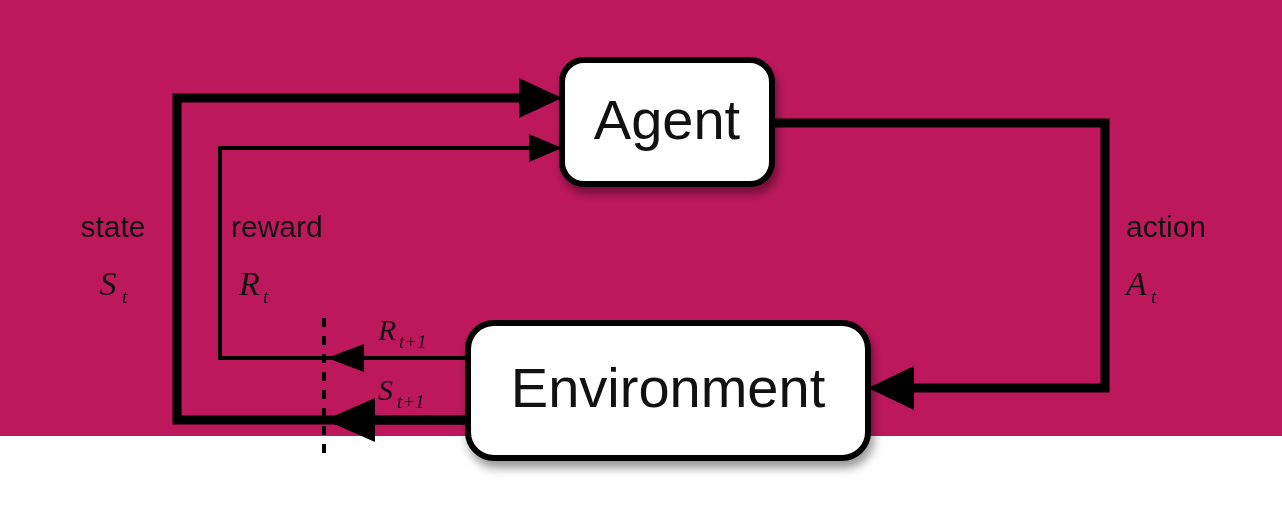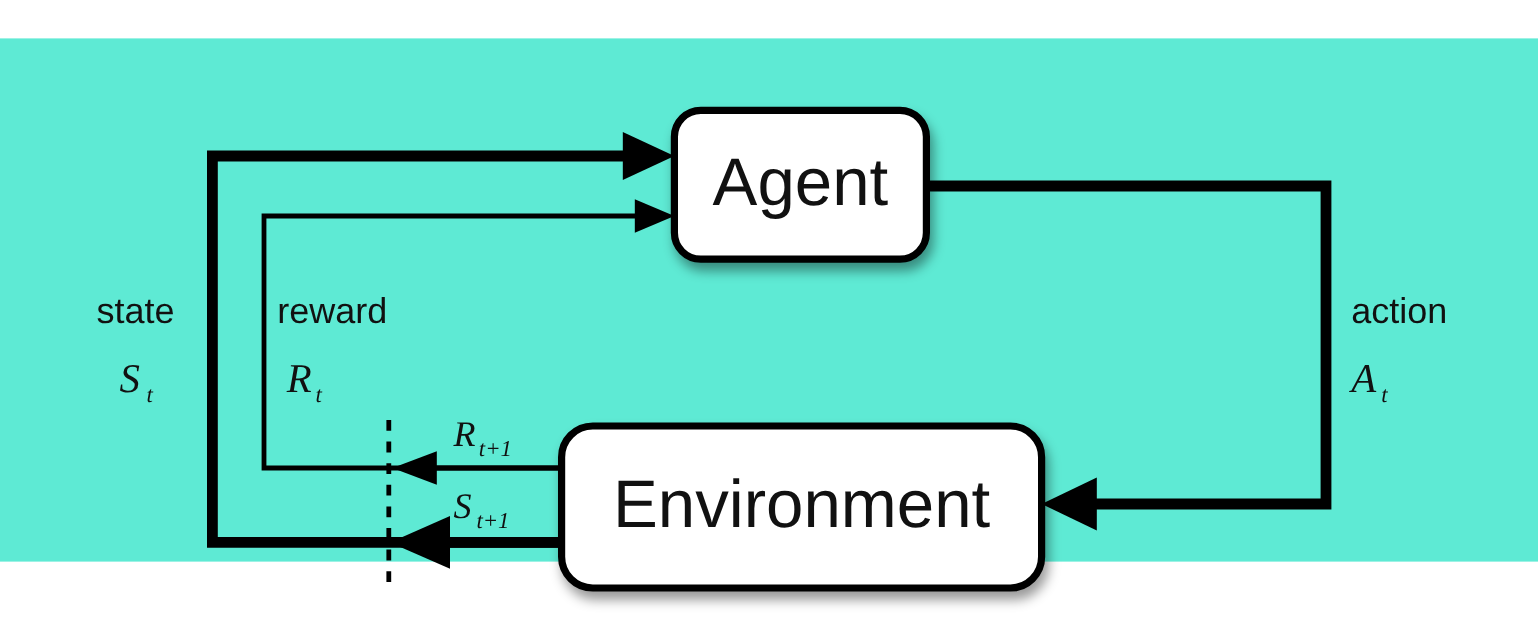--- a/index.html
+++ b/index.html
@@ -10,22 +10,21 @@
   body {
     width: 1282px;
     height: 526px;
     font-family: "Liberation Sans", sans-serif;
     overflow: hidden;
   }
   #diagram-root {
     position: relative;
     width: 1282px;
     height: 436px;
-    background: #5eead4;
-    margin-top: 32px;
+    background: #be185d;
   }
   #diagram-svg {
     position: absolute;
     left: 0;
     top: 0;
     width: 1282px;
     height: 526px;
     display: block;
   }
   .node-box {

